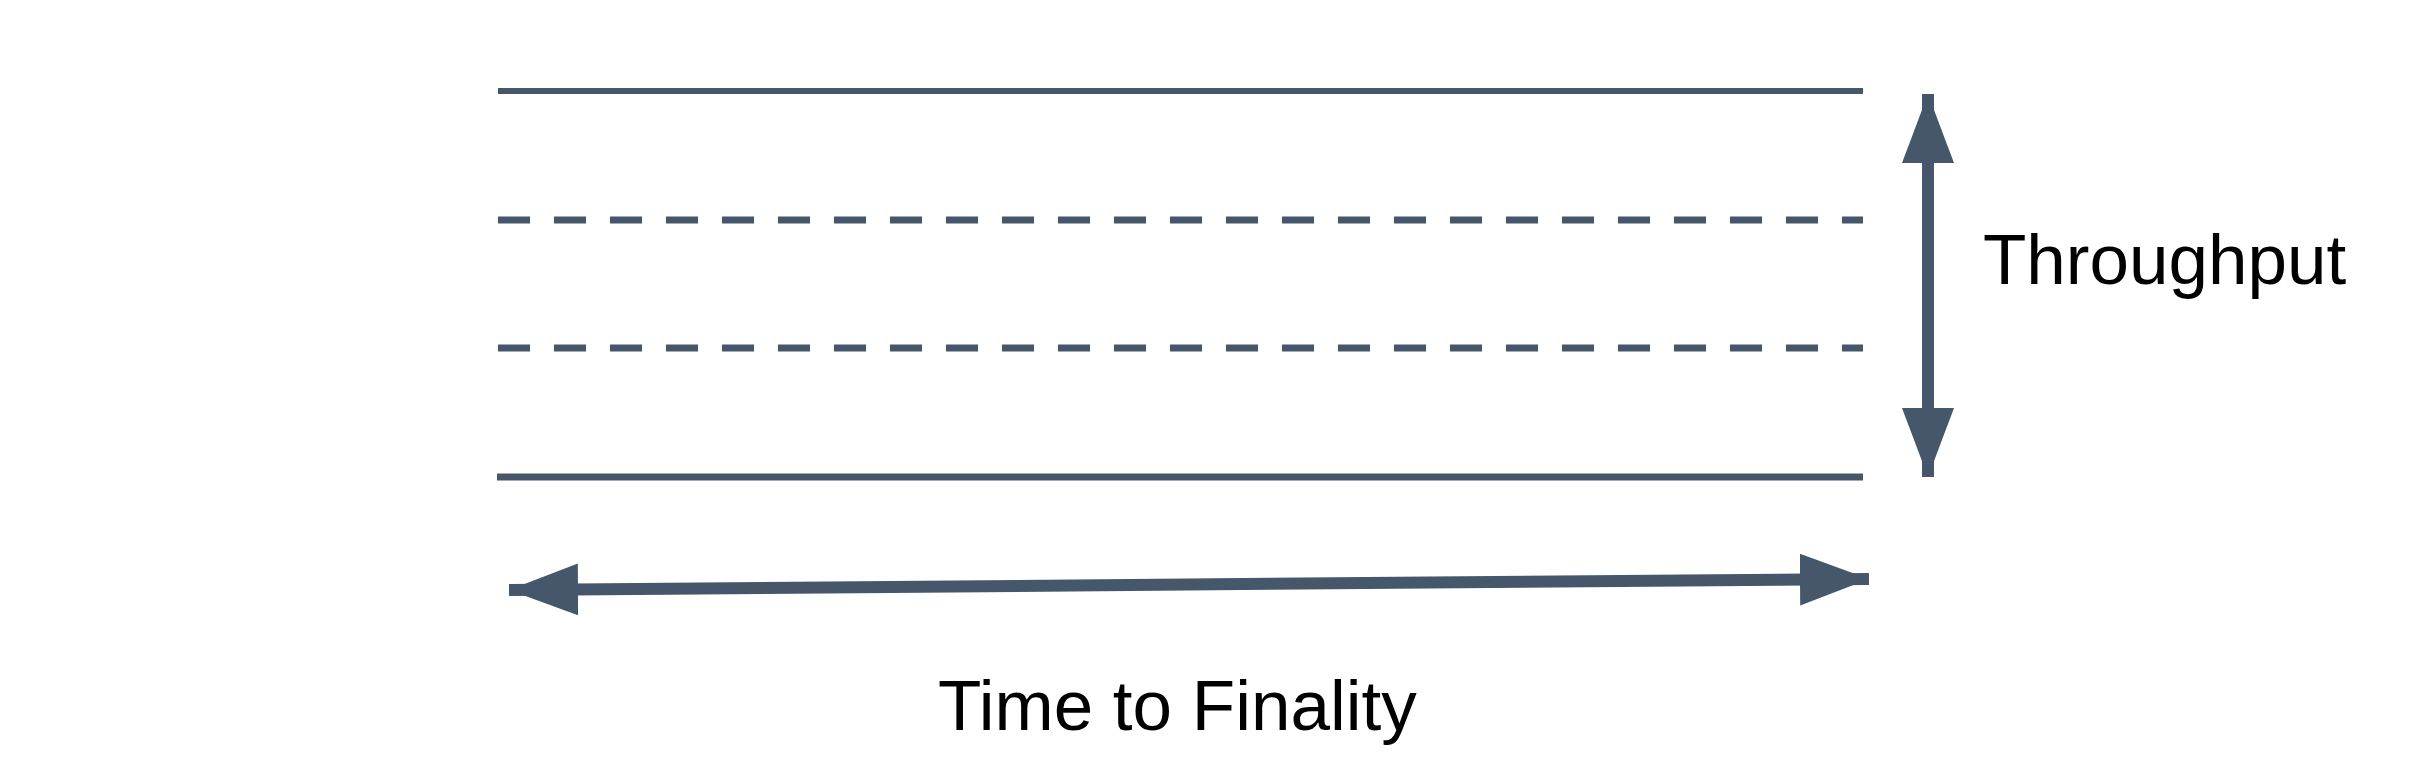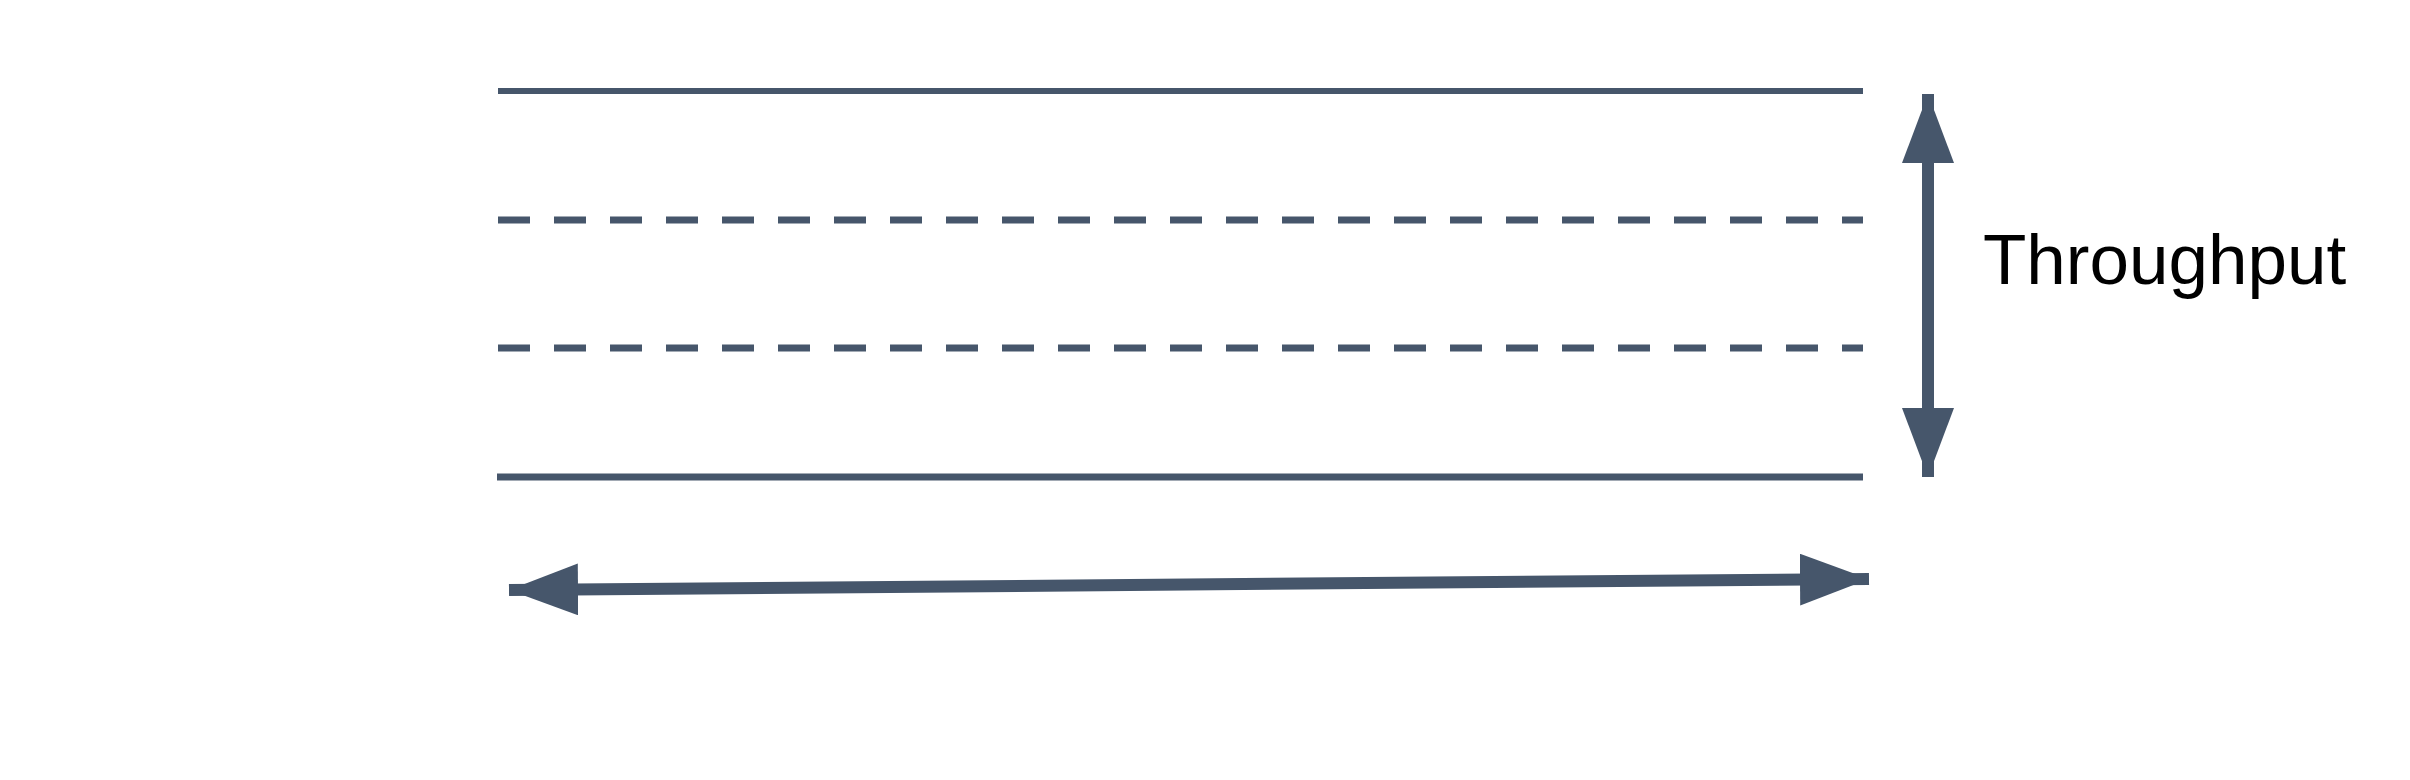--- a/index.html
+++ b/index.html
@@ -73,14 +73,15 @@
     <line class="band-line dashed" x1="498" y1="348" x2="1863" y2="348"></line>
     <line class="band-line solid-bottom" x1="497" y1="477" x2="1863" y2="477"></line>
 
     <line class="axis-arrow" x1="1928" y1="94" x2="1928" y2="477" marker-start="url(#arrowhead)" marker-end="url(#arrowhead)"></line>
 
     <line class="axis-arrow" x1="509" y1="590" x2="1869" y2="579" marker-start="url(#arrowhead)" marker-end="url(#arrowhead)"></line>
   </svg>
 
   <div class="label throughput">Throughput</div>
 
+  <div class="label time-to-finality">Time to Finality</div>
 
 </div>
 
 </body></html>

